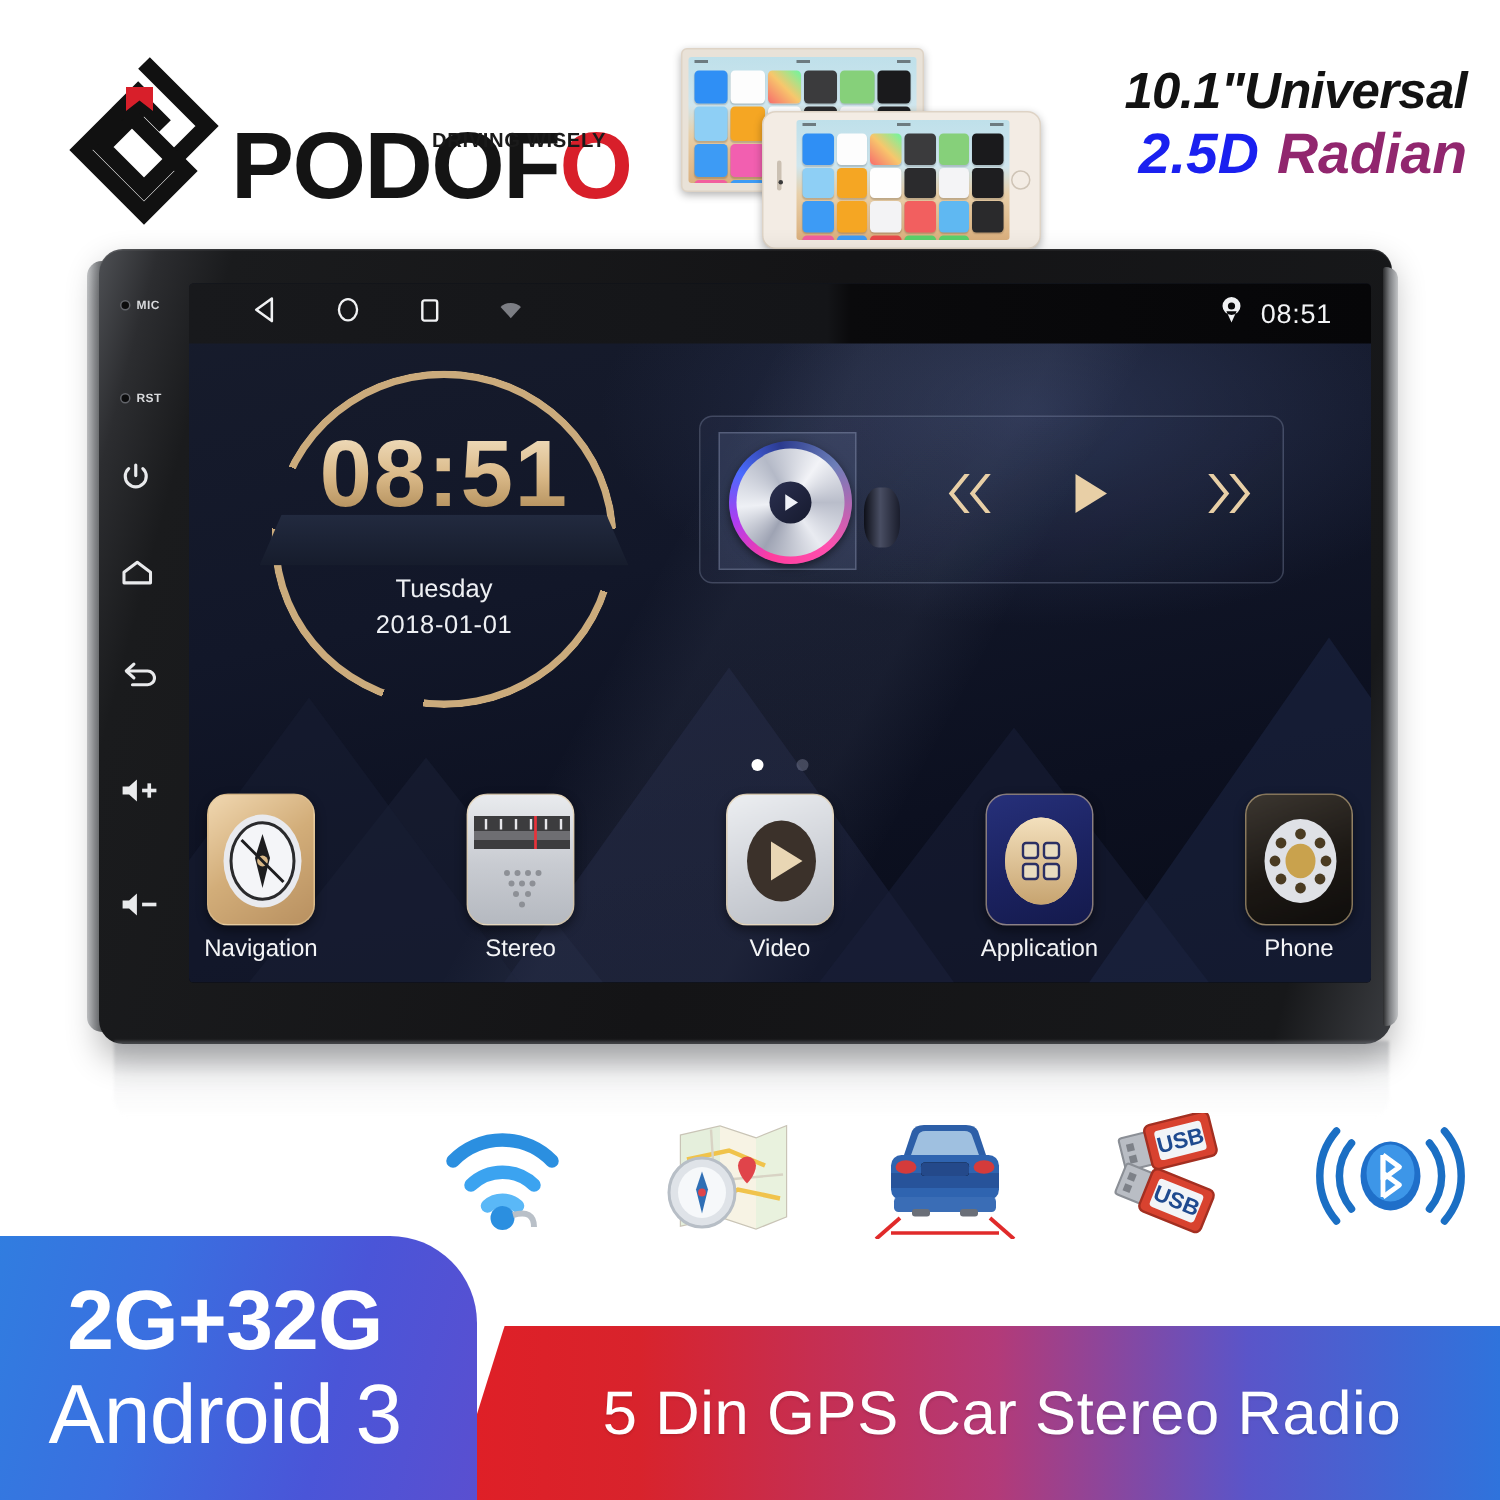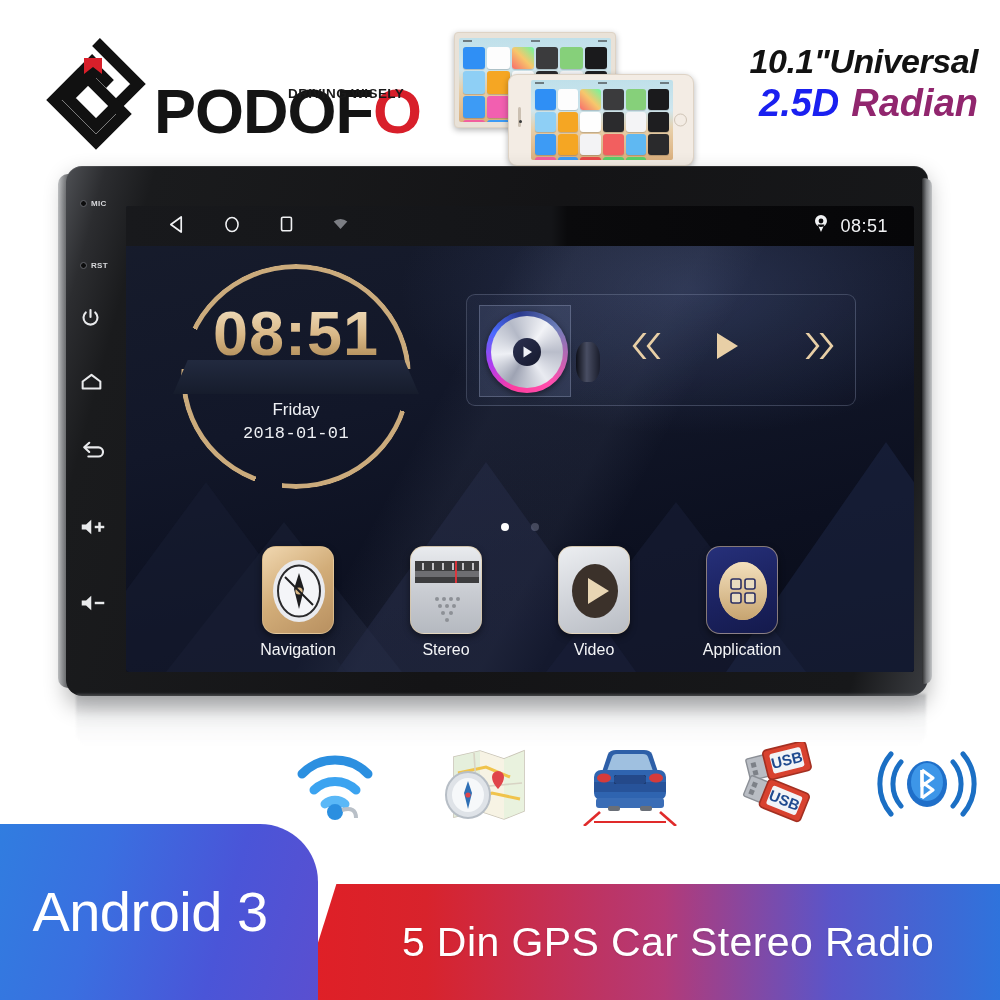--- a/index.html
+++ b/index.html
@@ -86,21 +86,21 @@
   #bezel-controls { position:absolute; left:14px; top:24px; width:52px; height:490px; }
   .bezel-btn { position:absolute; left:0; width:52px; display:flex; align-items:center;
     justify-content:flex-start; color:#e9eaec; }
   .bezel-pin { display:flex; align-items:center; gap:4px; }
   .bezel-pin .hole { width:7px; height:7px; border-radius:50%;
     background:#0c0c0d; border:1px solid #62646a; }
   .bezel-pin .lbl { font-size:8px; font-weight:bold; color:#d8d9dc; letter-spacing:0.3px; }
 
   
   #screen {
-    position:absolute; left:60px; top:40px; width:788px; height:466px;
+    position:absolute; left:60px; top:23px; width:788px; height:466px;
     background:#07080c; overflow:hidden; border-radius:3px;
   }
   #wallpaper {
     position:absolute; inset:0;
     background:
       radial-gradient(ellipse 60% 50% at 72% 18%, rgba(58,70,108,0.55) 0%, rgba(0,0,0,0) 62%),
       linear-gradient(168deg,#171c2c 0%,#121729 40%,#0c1020 72%,#090c18 100%);
   }
   .mtn { position:absolute; bottom:0; width:0; height:0; border-style:solid; opacity:.5; }
   #glass-sheen {
@@ -142,21 +142,21 @@
     position:absolute; left:0; top:38px; width:100%; text-align:center;
     font-size:63px; font-weight:bold; line-height:1; letter-spacing:1px;
     color:#e3c79c;
     background:linear-gradient(180deg,#f4e3c5 0%,#d9b887 52%,#a7834f 100%);
     -webkit-background-clip:text; background-clip:text;
     -webkit-text-fill-color:transparent;
   }
   #clock-day { position:absolute; left:0; top:136px; width:100%; text-align:center;
     font-size:17px; color:#eef0f4; }
   #clock-date { position:absolute; left:0; top:160px; width:100%; text-align:center;
-    font-size:17px; color:#eef0f4; letter-spacing:0.4px;font-family:Liberation Mono, monospace; }
+    font-size:17px; color:#eef0f4; letter-spacing:0.4px; }
 
   
   #media-widget {
     position:absolute; left:340px; top:88px; width:390px; height:112px; z-index:3;
     border:1px solid rgba(170,180,210,0.26); border-radius:9px;
     background:linear-gradient(135deg, rgba(90,105,150,0.10), rgba(20,26,46,0.05));
   }
   #album-art {
     position:absolute; left:12px; top:10px; width:92px; height:92px;
     background:rgba(112,124,168,0.20); border:1px solid rgba(175,185,215,0.30);
@@ -191,21 +191,21 @@
 
   
   #page-dots { position:absolute; left:0; top:317px; width:100%;
     display:flex; justify-content:center; gap:22px; z-index:4; }
   .pdot { width:8px; height:8px; border-radius:50%; background:rgba(185,192,215,0.28); }
   .pdot.active { background:#ffffff; }
 
   
   #app-dock {
     position:absolute; left:0; top:340px; width:100%; height:120px; z-index:4;
-    display:flex; justify-content:center; align-items:flex-start; gap:52px;
+    display:flex; justify-content:space-between; align-items:flex-start; gap:52px;
   }
   .app-item { width:96px; display:flex; flex-direction:column; align-items:center; }
   .app-tile {
     width:72px; height:88px; border-radius:14px; position:relative; overflow:hidden;
     box-shadow:0 3px 7px rgba(0,0,0,0.45);
     border:1px solid rgba(226,198,152,0.55);
   }
   .app-label { margin-top:7px; font-size:16px; color:#f4f5f7; white-space:nowrap; }
 
   .tile-nav { background:linear-gradient(145deg,#f0d7b0 0%,#d2ad79 48%,#b89060 100%); }
@@ -428,21 +428,21 @@
               </svg>
           </span>
           <span id="status-clock">08:51</span>
         </div>
       </div>
 
       <div id="clock-widget">
         <div id="clock-ring"></div>
         <div id="clock-plate"></div>
         <div id="clock-time">08:51</div>
-        <div id="clock-day">Friday</div>
+        <div id="clock-day">Tuesday</div>
         <div id="clock-date">2018-01-01</div>
       </div>
 
       <div id="media-widget">
         <div id="album-art">
           <div id="cd-spindle"></div>
           <div id="cd-disc">
             <div id="cd-inner">
               <div id="cd-hub">
                 <svg width="13" height="14" viewBox="0 0 13 14" fill="#f0f2f8">
@@ -547,20 +547,39 @@
                 <rect x="24" y="32" width="10" height="10" rx="2"></rect>
                 <rect x="38" y="32" width="10" height="10" rx="2"></rect>
                 <rect x="24" y="46" width="10" height="10" rx="2"></rect>
                 <rect x="38" y="46" width="10" height="10" rx="2"></rect>
               </g>
             </svg>
           </div>
           <div class="app-label">Application</div>
         </div>
 
+        <div class="app-item">
+          <div class="app-tile tile-phone">
+            <svg width="72" height="88" viewBox="0 0 72 88">
+              <ellipse cx="36" cy="44" rx="24" ry="28" fill="#dfe1e6"></ellipse>
+              <ellipse cx="36" cy="44" rx="10" ry="11.5" fill="#c9a24d"></ellipse>
+              <g fill="#4a3b22">
+                <circle cx="36" cy="26" r="3.6"></circle>
+                  <circle cx="49" cy="32" r="3.6"></circle>
+                <circle cx="53" cy="44" r="3.6"></circle>
+                  <circle cx="49" cy="56" r="3.6"></circle>
+                <circle cx="36" cy="62" r="3.6"></circle>
+                  <circle cx="23" cy="56" r="3.6"></circle>
+                <circle cx="19" cy="44" r="3.6"></circle>
+                  <circle cx="23" cy="32" r="3.6"></circle>
+              </g>
+            </svg>
+          </div>
+          <div class="app-label">Phone</div>
+        </div>
 
       </div>
       <div id="glass-sheen"></div>
     </div>
   </div>
   <div id="device-edge-right"></div>
   <div id="device-reflection"></div>
 </div>
 
 <div id="feature-row">
@@ -653,14 +672,15 @@
       <path d="M47 26 L47 54" stroke="#ffffff" stroke-width="3.2"></path>
     </svg>
   </div>
 
 </div>
 
 <div id="banner-red">
   <span id="banner-red-text">5 Din GPS Car Stereo Radio</span>
 </div>
 <div id="banner-blue">
+  <div id="banner-blue-line1">2G+32G</div>
   <div id="banner-blue-line2">Android 3</div>
 </div>
 
 </body></html>

